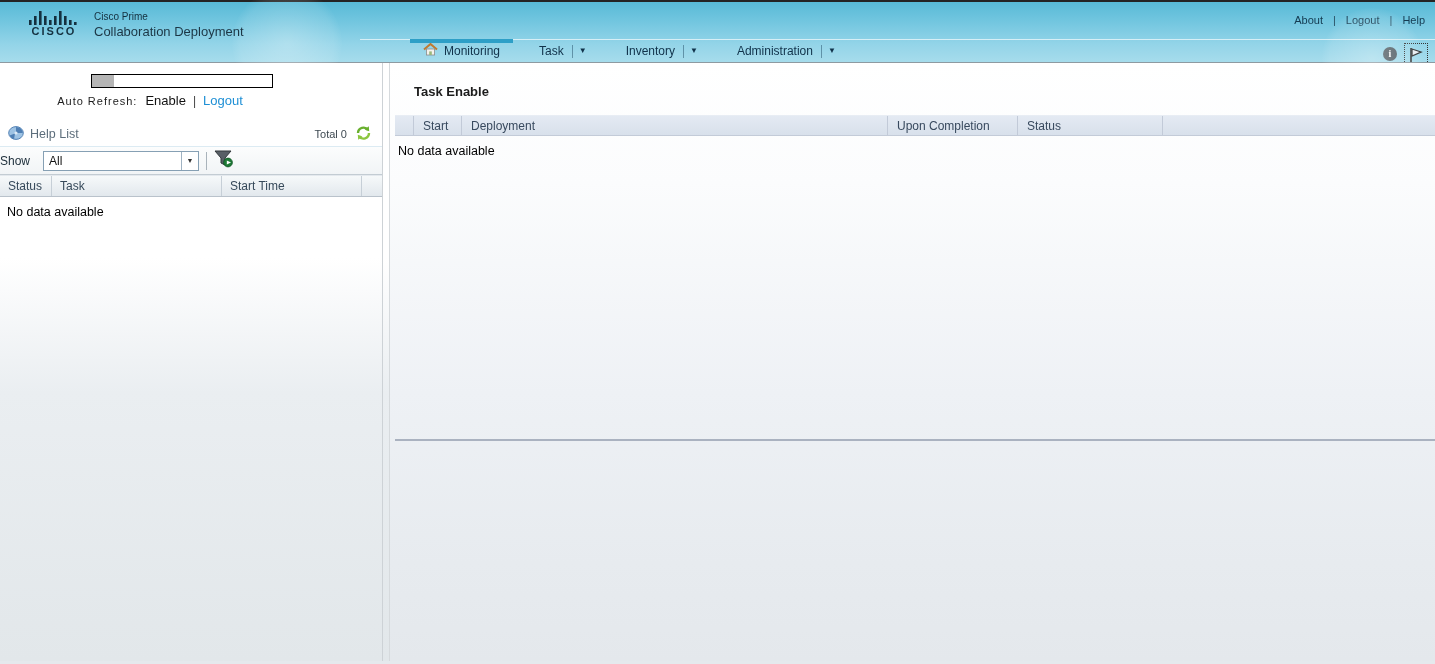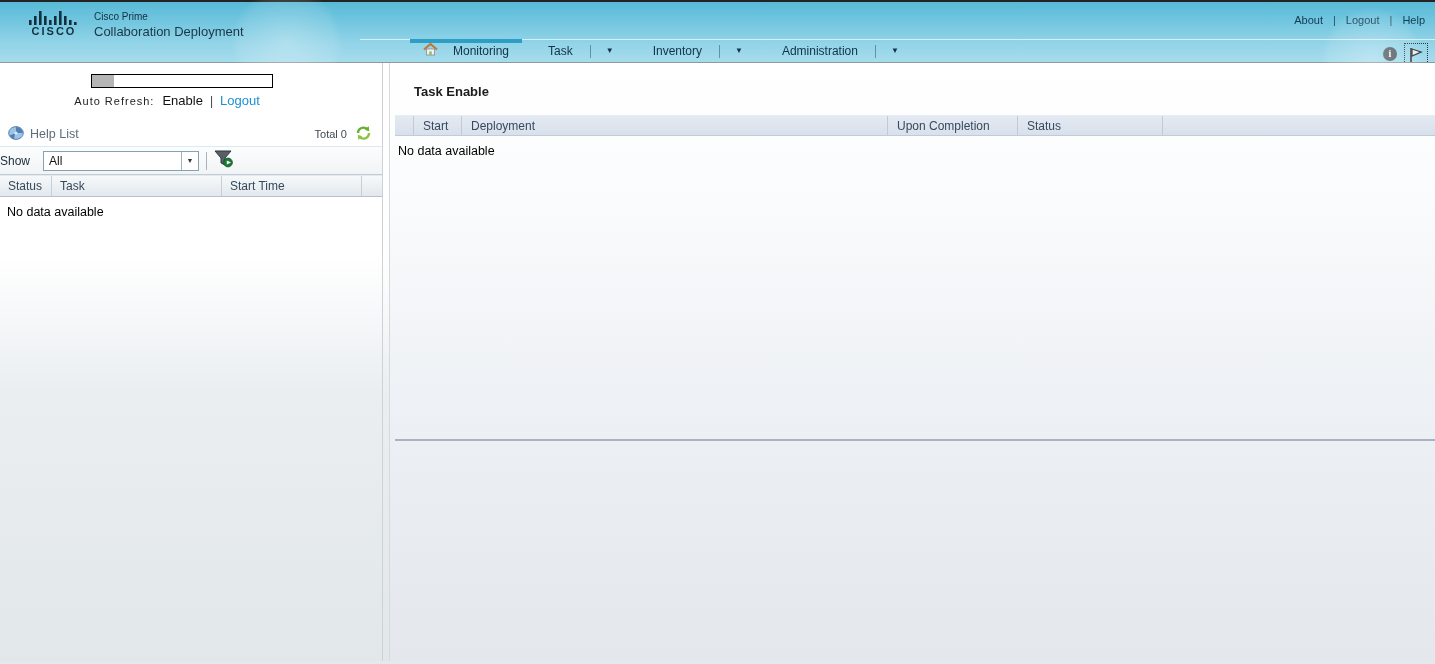--- a/index.html
+++ b/index.html
@@ -38,42 +38,42 @@
   .info-icon {
     width:14px; height:14px; border-radius:50%;
     background:#4e5a61; color:#fff; font-weight:bold; font-size:10px;
     display:inline-flex; align-items:center; justify-content:center;
     font-family:"Liberation Serif", serif; margin-right:7px; cursor:pointer;
   }
   .flag-btn { width:24px; height:21px; border:1px dotted #333; display:inline-flex; align-items:flex-end; justify-content:center; cursor:pointer; background:transparent; }
 
   
   .nav { position:absolute; left:360px; right:0; bottom:0; height:23px; display:flex; align-items:center; border-top:1px solid rgba(255,255,255,0.65); padding-left:50px; }
-  .nav-item { position:relative; display:flex; align-items:center; height:100%; padding:0 13px; cursor:pointer; color:#10324a; font-size:12px; white-space:nowrap;gap:9px; }
+  .nav-item { position:relative; display:flex; align-items:center; height:100%; padding:0 13px; cursor:pointer; color:#10324a; font-size:12px; white-space:nowrap; }
   .nav-item.selected::before { content:""; position:absolute; top:-1px; left:0; right:0; height:4px; background:#2d9fc7; }
   .nav-item .home-ico { margin-right:6px; display:inline-block; }
   .nav-item .vsep { width:1px; height:13px; background:rgba(23,62,88,0.45); margin:0 6px 0 8px; }
   .nav-item .caret { font-size:8px; color:#10324a; line-height:1; }
   .nav-gap { width:13px; }
 
   
   .content { position:relative; display:flex; height:598px; }
 
   
   .sidebar {
     width:383px; flex:0 0 383px; position:relative;
     background:linear-gradient(180deg,#ffffff 0px,#ffffff 195px,#eaeef1 330px,#e2e7ea 100%);
     border-right:1px solid #cdd2d6;
   }
   .gutter { width:7px; flex:0 0 7px; background:linear-gradient(180deg,#ffffff 0px,#ffffff 195px,#eaeef1 330px,#e2e7ea 100%); border-right:1px solid #d6dadd; }
 
   .auto-refresh { padding-top:11px; }
   .progress { margin-left:91px; width:182px; height:14px; border:1px solid #000; background:#fff; }
   .progress-fill { width:22px; height:100%; background:#b5b5b5; }
-  .ar-row { margin-left:73px; width:188px; margin-top:5px; display:flex; align-items:baseline; justify-content:center; white-space:nowrap; }
+  .ar-row { margin-left:56px; width:188px; margin-top:5px; display:flex; align-items:baseline; justify-content:center; white-space:nowrap; }
   .ar-label { font-size:11px; letter-spacing:1px; color:#1d1d1d; margin-right:8px; }
   .ar-link { font-size:13px; text-decoration:none; cursor:pointer; }
   .ar-enable { color:#121212; }
   .ar-disable { color:#1e8fd5; }
   .ar-pipe { margin:0 7px; color:#444; font-size:12px; }
 
   .tasklist-bar { margin-top:14px; height:25px; display:flex; align-items:center; padding:0 10px 0 8px; border-bottom:1px solid #dcebf3; }
   .tl-title { margin-left:6px; font-size:12.5px; color:#5c6d7b; }
   .tl-right { margin-left:auto; display:flex; align-items:center; }
   .tl-total { font-size:11px; color:#3f4a52; margin-right:8px; }

